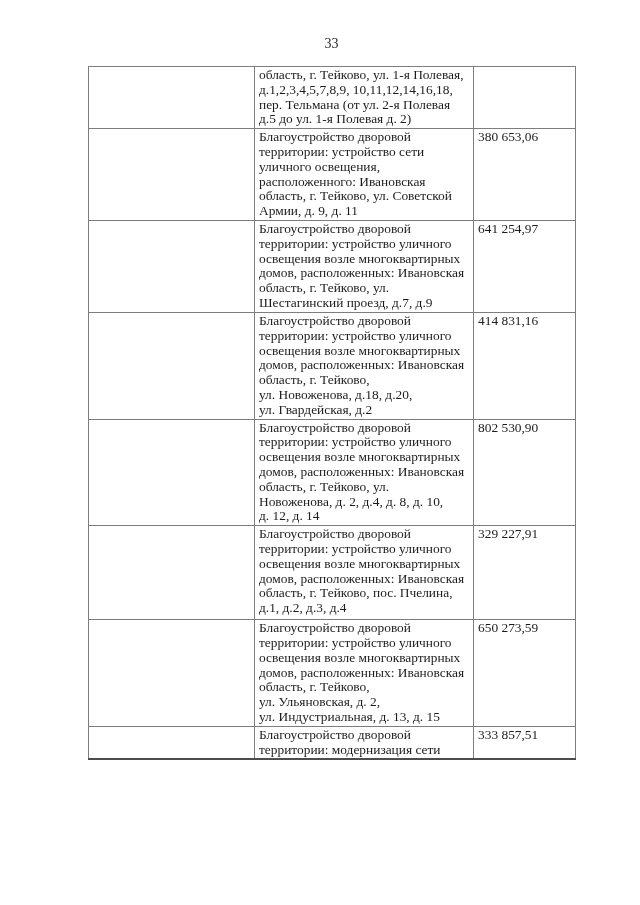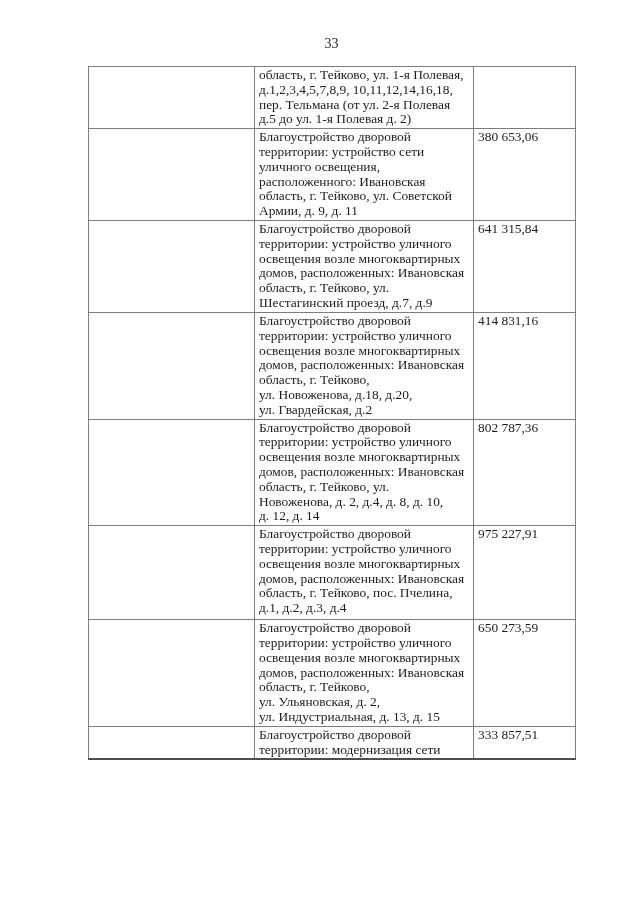--- a/index.html
+++ b/index.html
@@ -98,21 +98,21 @@
         <td class="amount-cell">380 653,06</td>
       </tr>
       <tr class="r2">
         <td></td>
         <td>Благоустройство дворовой
 территории: устройство уличного
 освещения возле многоквартирных
 домов, расположенных: Ивановская
 область, г. Тейково, ул.
 Шестагинский проезд, д.7, д.9</td>
-        <td class="amount-cell">641 315,84</td>
+        <td class="amount-cell">641 254,97</td>
       </tr>
       <tr class="r3">
         <td></td>
         <td>Благоустройство дворовой
 территории: устройство уличного
 освещения возле многоквартирных
 домов, расположенных: Ивановская
 область, г. Тейково,
 ул. Новоженова, д.18, д.20,
 ул. Гвардейская, д.2</td>
@@ -120,31 +120,31 @@
       </tr>
       <tr class="r4">
         <td></td>
         <td>Благоустройство дворовой
 территории: устройство уличного
 освещения возле многоквартирных
 домов, расположенных: Ивановская
 область, г. Тейково, ул.
 Новоженова, д. 2, д.4, д. 8, д. 10,
 д. 12, д. 14</td>
-        <td class="amount-cell">802 787,36</td>
+        <td class="amount-cell">802 530,90</td>
       </tr>
       <tr class="r5">
         <td></td>
         <td>Благоустройство дворовой
 территории: устройство уличного
 освещения возле многоквартирных
 домов, расположенных: Ивановская
 область, г. Тейково, пос. Пчелина,
 д.1, д.2, д.3, д.4</td>
-        <td class="amount-cell">975 227,91</td>
+        <td class="amount-cell">329 227,91</td>
       </tr>
       <tr class="r6">
         <td></td>
         <td>Благоустройство дворовой
 территории: устройство уличного
 освещения возле многоквартирных
 домов, расположенных: Ивановская
 область, г. Тейково,
 ул. Ульяновская, д. 2,
 ул. Индустриальная, д. 13, д. 15</td>

